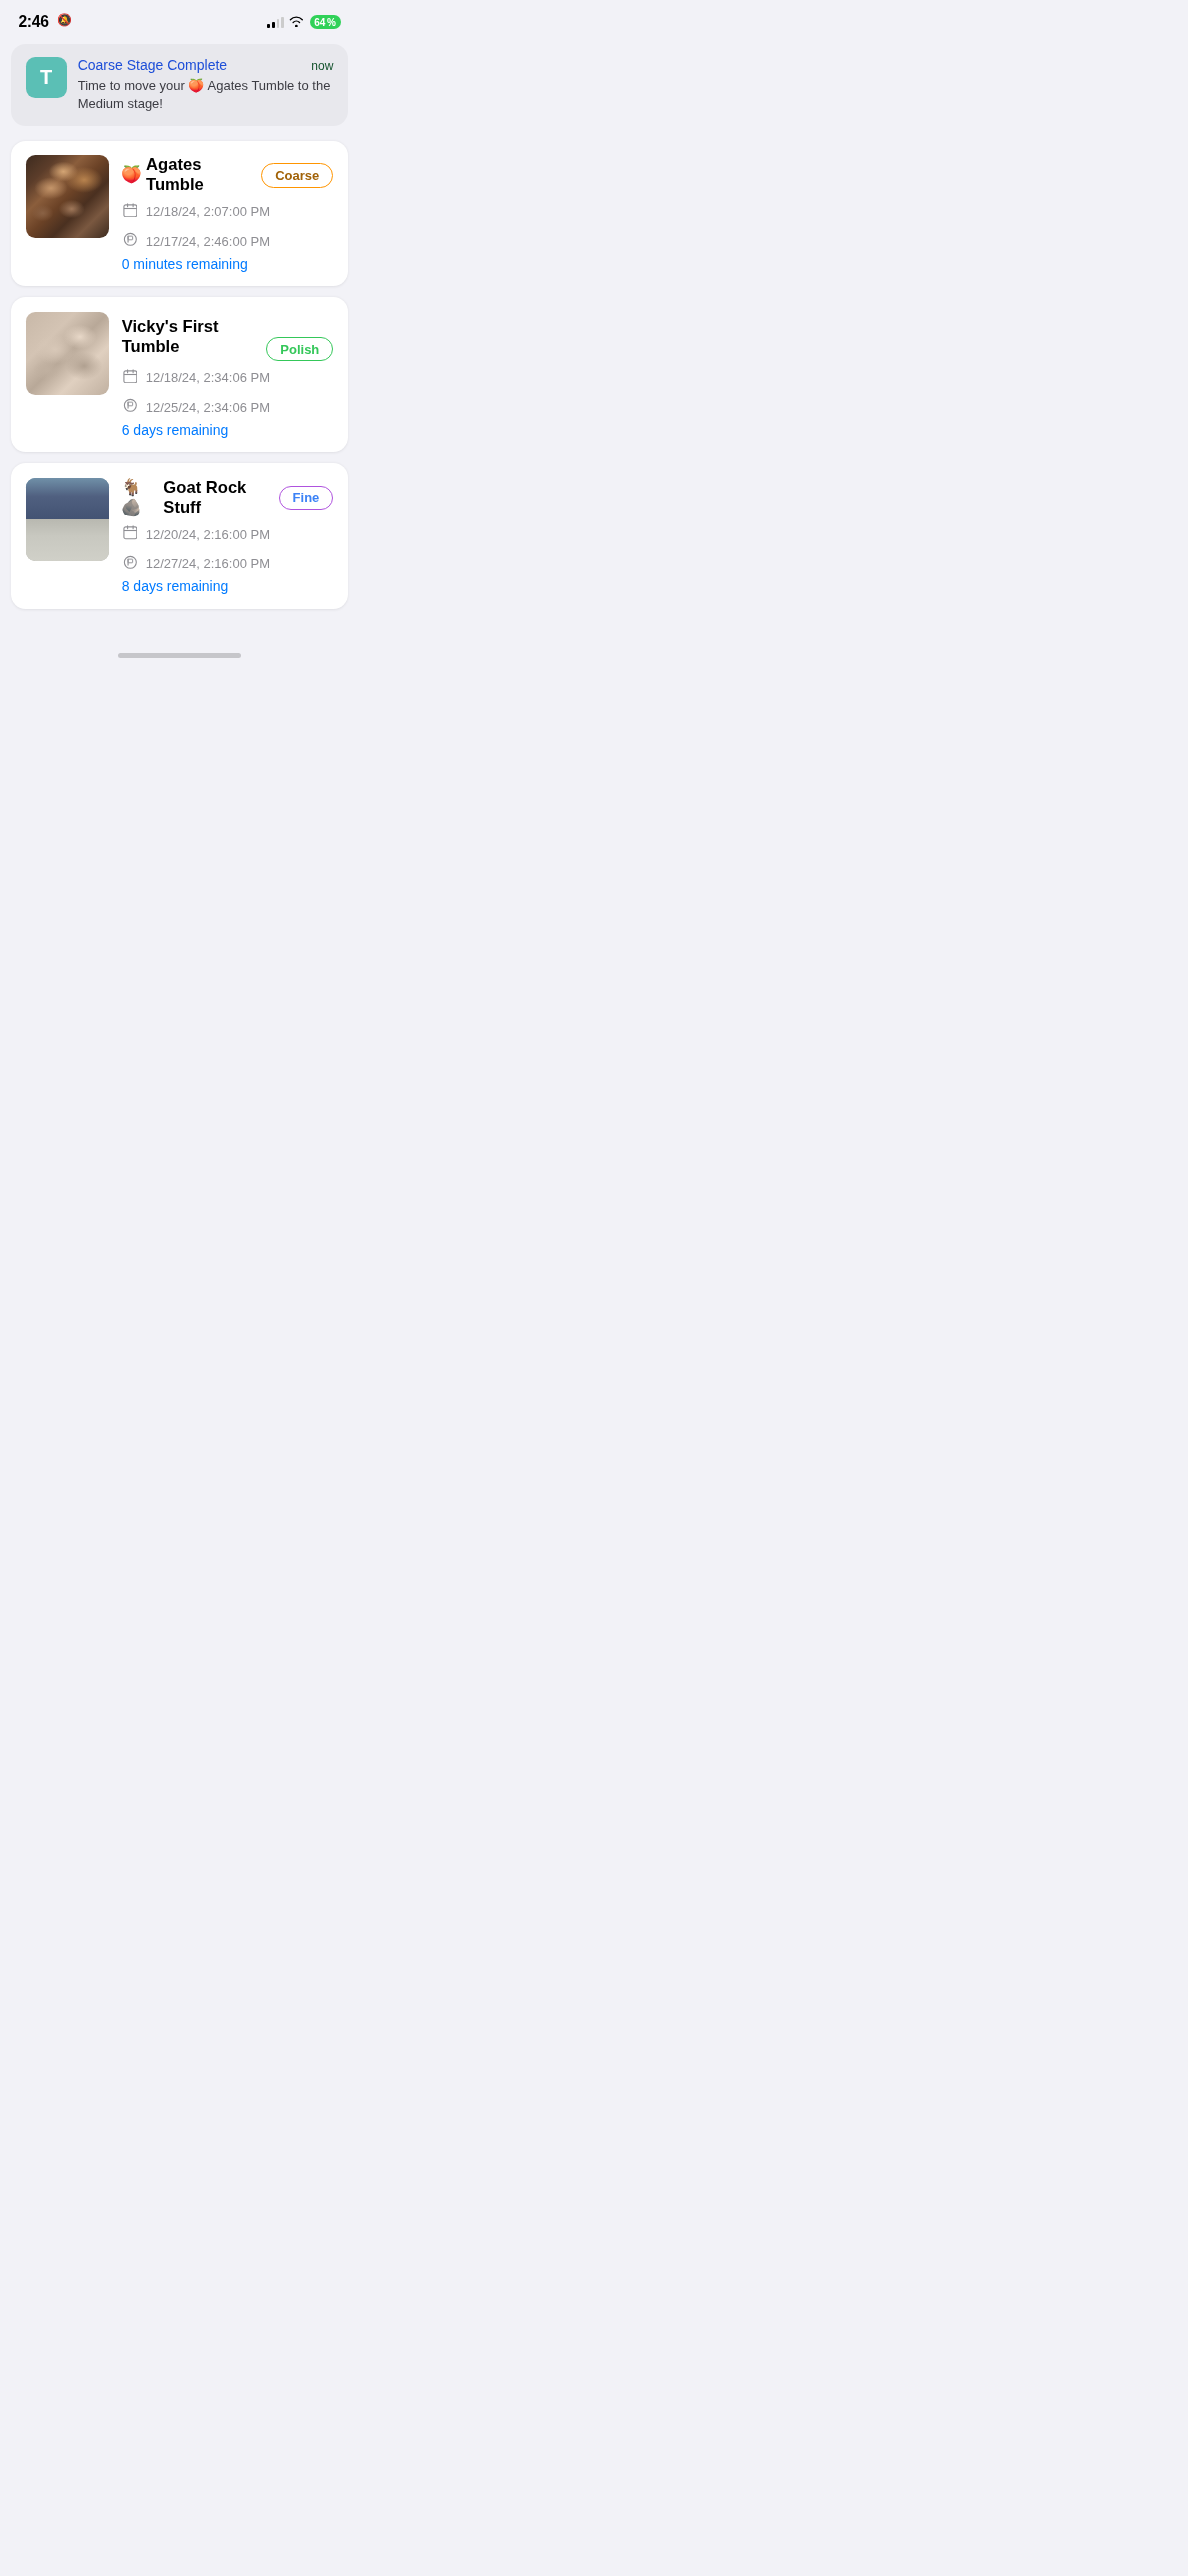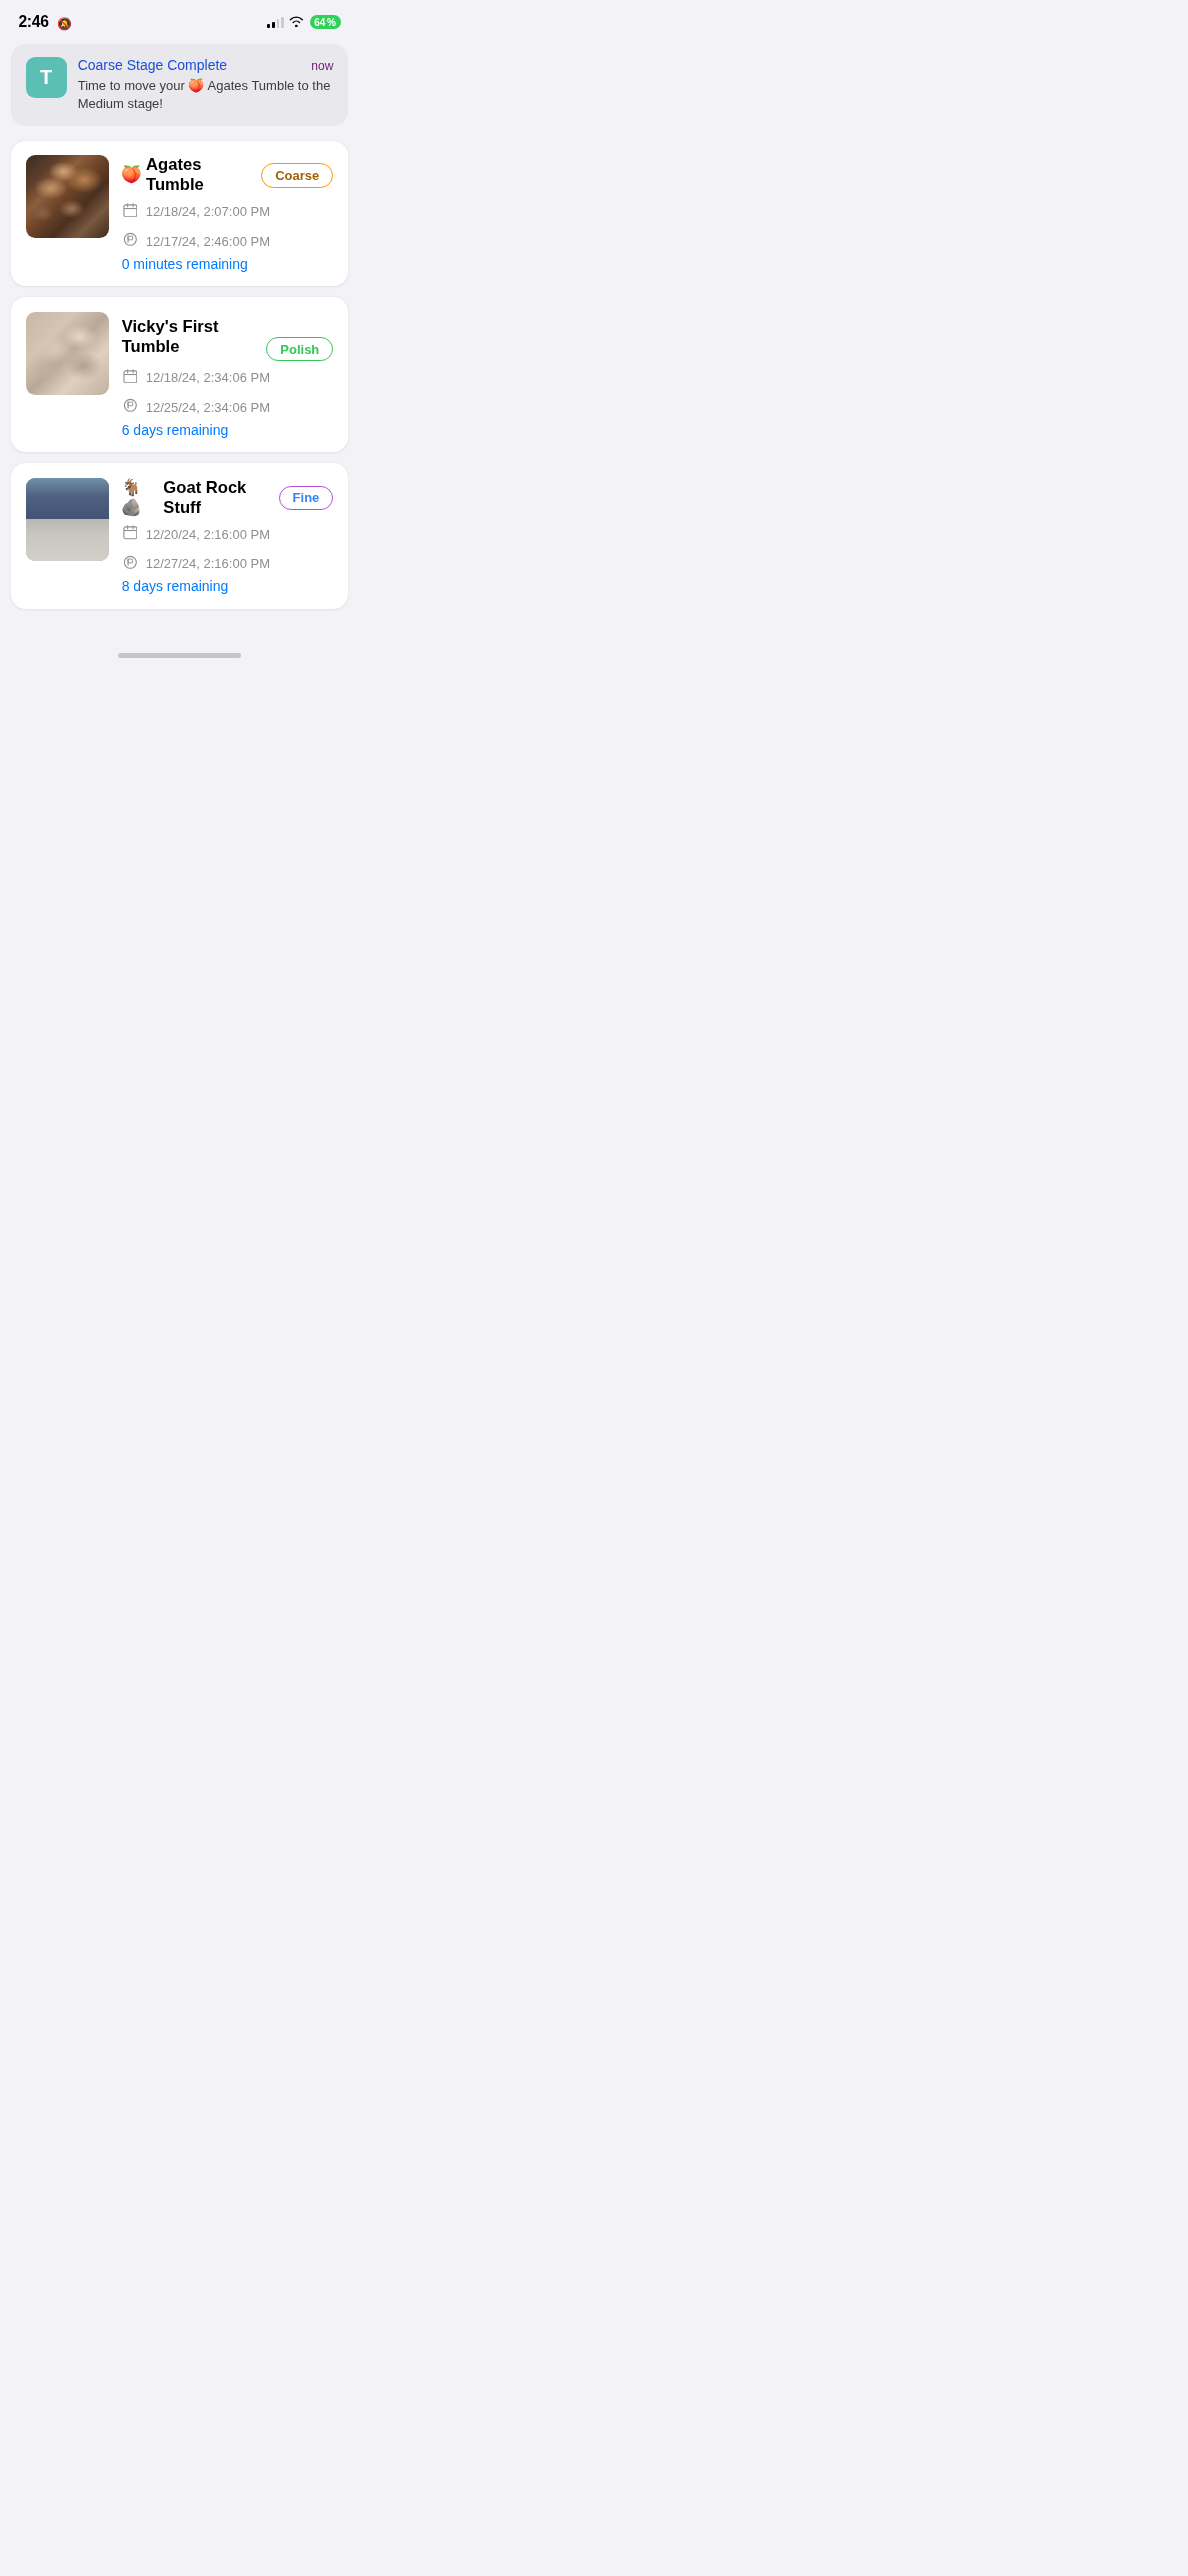--- a/index.html
+++ b/index.html
@@ -108,21 +108,21 @@
     }
 
     .notification-title {
       font-size: 14px;
       font-weight: 400;
       color: #1d4ed8;
     }
 
     .notification-time {
       font-size: 12px;
-      color: #701a75;
+      color: #14532d;
     }
 
     .notification-body {
       font-size: 13px;
       color: #3c3c43;
       line-height: 1.4;
     }
 
     
     .tumble-list {
@@ -299,21 +299,21 @@
       height: 4.6px;
       background: #000;
       border-radius: 2.8px;
       opacity: 0.18;
     }
   </style>
 </head>
 <body>
 
 <div class="status-bar">
-  <div style="display:flex; align-items:flex-end; gap:5.5px;">
+  <div style="display:flex; align-items:flex-start; gap:5.5px;">
     <span class="status-time">2:46</span>
     <span class="bell-icon">🔕</span>
   </div>
   <div class="status-right">
     <div class="signal-bars">
       <div class="signal-bar" style="height:3.7px; background:#000;"></div>
       <div class="signal-bar" style="height:5.5px; background:#000;"></div>
       <div class="signal-bar" style="height:8.3px; background:#ccc;"></div>
       <div class="signal-bar" style="height:11px; background:#ccc;"></div>
     </div>

